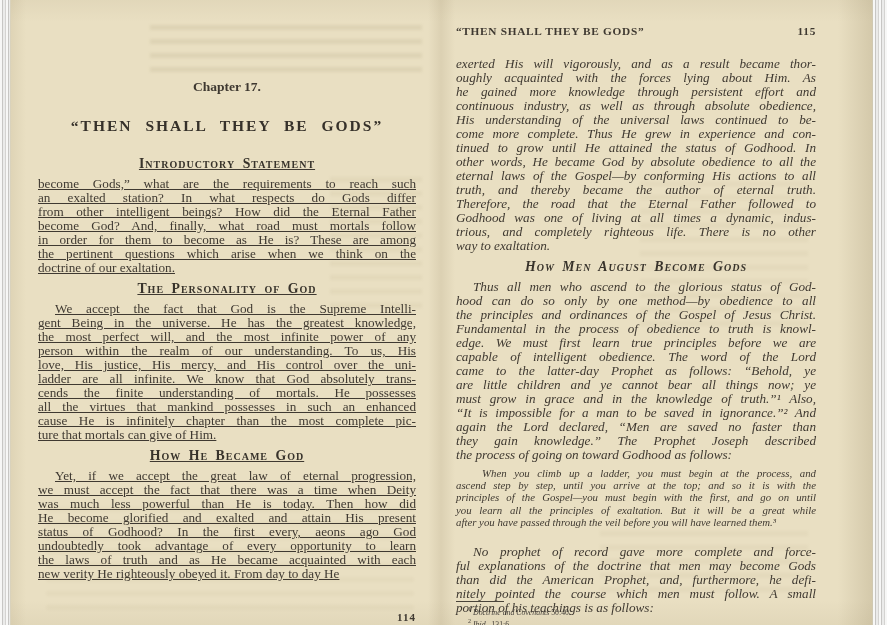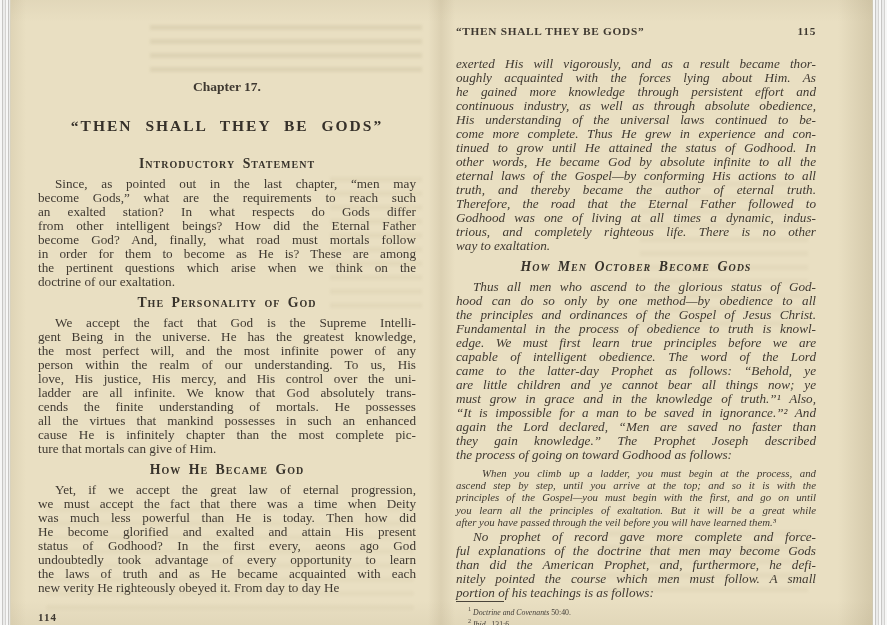--- a/index.html
+++ b/index.html
@@ -49,42 +49,42 @@
 
   .chapter {
     margin:79px 0 0; text-align:center;
     font-size:13.5px; line-height:15px; font-weight:700;
   }
   .title {
     margin:24px 0 0; text-align:center;
     font-size:15.5px; line-height:16px; font-weight:700;
     letter-spacing:2px; word-spacing:7px; color:#36312a;
   }
-  .page-left .blocks  { padding-top:16px; }
+  .page-left .blocks  { padding-top:16px;text-decoration:underline; }
   .page-right .blocks { padding-top:57px;font-style:italic; }
 
   .sec-heading {
     font-variant:small-caps; font-weight:600;
     font-size:13.8px; line-height:14px; text-align:center;
     letter-spacing:1px; word-spacing:3px;
     margin:7px 0 6px; color:#38332b;
   }
   .line {
     font-size:13.2px; line-height:14px;
     text-align:justify; text-align-last:justify;
   }
   .line.last { text-align-last:left; }
   .para .line.first { text-indent:17px; }
   .quote { margin-top:5px; }
   .quote .line { font-size:10.8px; line-height:12.2px; }
   .quote .line.first { text-indent:26px; }
-  .para + .para, .quote + .para { margin-top:2px; }
+  .para + .para, .quote + .para { margin-top:17px; }
 
   .pagenum-left {
-    position:absolute; left:0; right:0; top:611px; text-align:left;
+    position:absolute; left:0; right:0; top:611px; text-align:right;
     font-size:11px; font-weight:600; letter-spacing:1px;
   }
   .running-header {
     position:absolute; top:25px; left:0; right:0;
     display:flex; justify-content:space-between; align-items:baseline;
     font-size:11.3px; font-weight:600; letter-spacing:0.7px;
   }
   .fn-rule {
     position:absolute; left:0; top:601px; width:48px;
     border-top:1px solid #4a443a;
@@ -107,21 +107,20 @@
 <div class="ghost g3"></div>
 <div class="ghost g4"></div>
 <div class="ghost g5"></div>
 
 <div class="page page-left">
   <div class="chapter">Chapter 17.</div>
   <div class="title">“THEN SHALL THEY BE GODS”</div>
   <div class="blocks">
       <div class="sec-heading">Introductory Statement</div>
       <div class="para">
-        <div class="line first">Since, as pointed out in the last chapter, “men may</div>
         <div class="line">become Gods,” what are the requirements to reach such</div>
         <div class="line">an exalted station?  In what respects do Gods differ</div>
         <div class="line">from other intelligent beings?  How did the Eternal Father</div>
         <div class="line">become God?  And, finally, what road must mortals follow</div>
         <div class="line">in order for them to become as He is?  These are among</div>
         <div class="line">the pertinent questions which arise when we think on the</div>
         <div class="line last">doctrine of our exaltation.</div>
       </div>
       <div class="sec-heading">The Personality of God</div>
       <div class="para">
@@ -158,29 +157,29 @@
   </div>
   <div class="blocks">
       <div class="para">
         <div class="line">exerted His will vigorously, and as a result became thor-</div>
         <div class="line">oughly acquainted with the forces lying about Him.  As</div>
         <div class="line">he gained more knowledge through persistent effort and</div>
         <div class="line">continuous industry, as well as through absolute obedience,</div>
         <div class="line">His understanding of the universal laws continued to be-</div>
         <div class="line">come more complete.  Thus He grew in experience and con-</div>
         <div class="line">tinued to grow until He attained the status of Godhood.  In</div>
-        <div class="line">other words, He became God by absolute infinite to all the</div>
+        <div class="line">other words, He became God by absolute obedience to all the</div>
         <div class="line">eternal laws of the Gospel—by conforming His actions to all</div>
         <div class="line">truth, and thereby became the author of eternal truth.</div>
         <div class="line">Therefore, the road that the Eternal Father followed to</div>
         <div class="line">Godhood was one of living at all times a dynamic, indus-</div>
         <div class="line">trious, and completely righteous life.  There is no other</div>
         <div class="line last">way to exaltation.</div>
       </div>
-      <div class="sec-heading">How Men October Become Gods</div>
+      <div class="sec-heading">How Men August Become Gods</div>
       <div class="para">
         <div class="line first">Thus all men who ascend to the glorious status of God-</div>
         <div class="line">hood can do so only by one method—by obedience to all</div>
         <div class="line">the principles and ordinances of the Gospel of Jesus Christ.</div>
         <div class="line">Fundamental in the process of obedience to truth is knowl-</div>
         <div class="line">edge.  We must first learn true principles before we are</div>
         <div class="line">capable of intelligent obedience.  The word of the Lord</div>
         <div class="line">came to the latter-day Prophet as follows:  “Behold, ye</div>
         <div class="line">are little children and ye cannot bear all things now; ye</div>
         <div class="line">must grow in grace and in the knowledge of truth.”¹  Also,</div>

